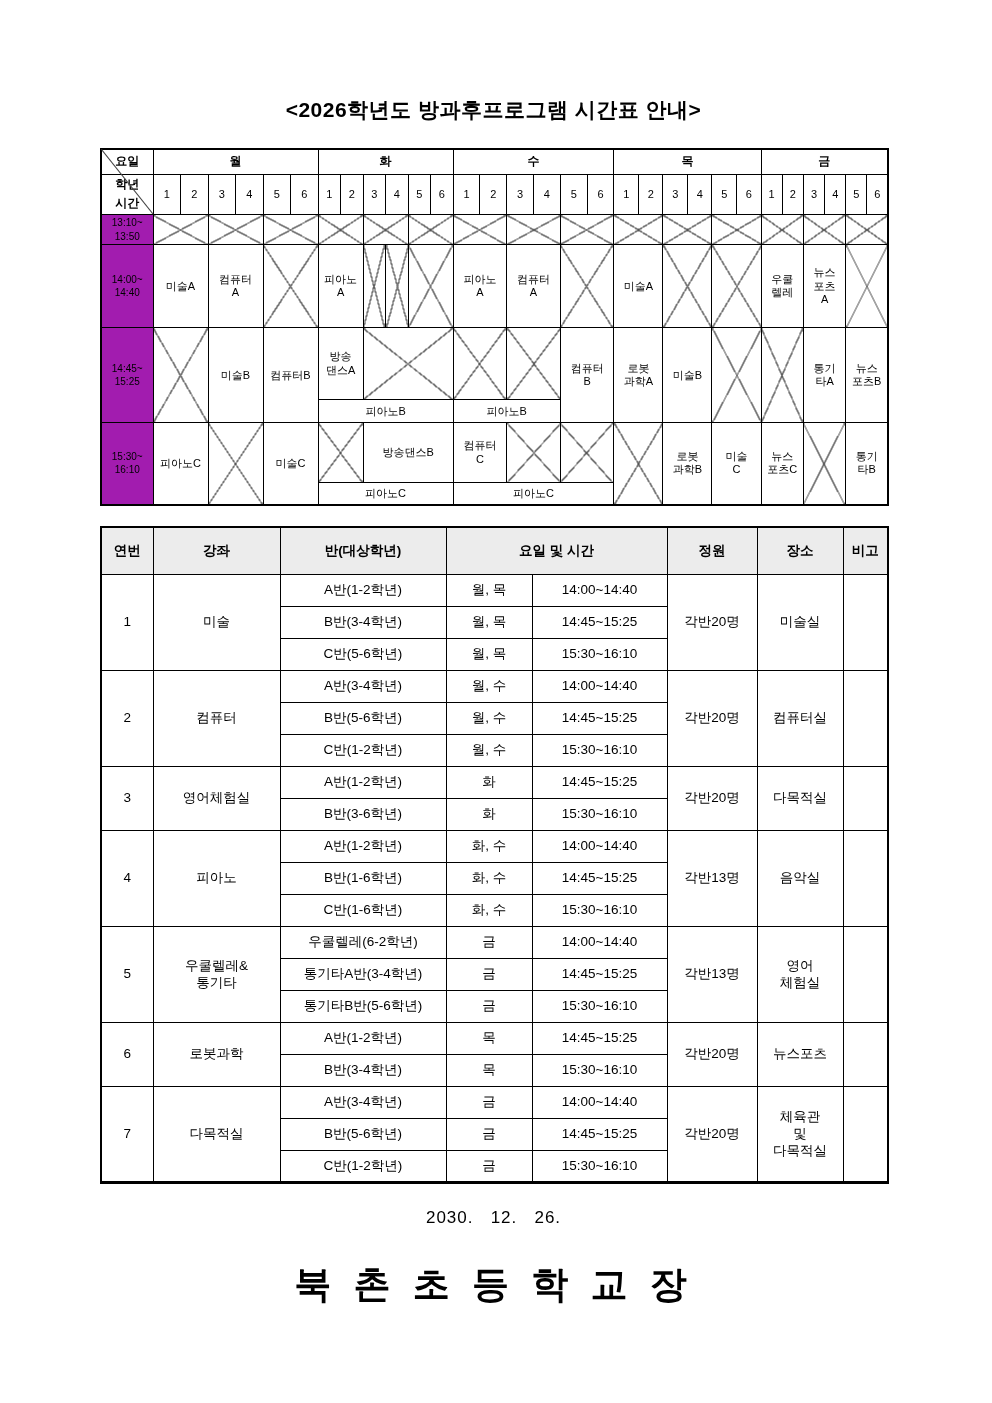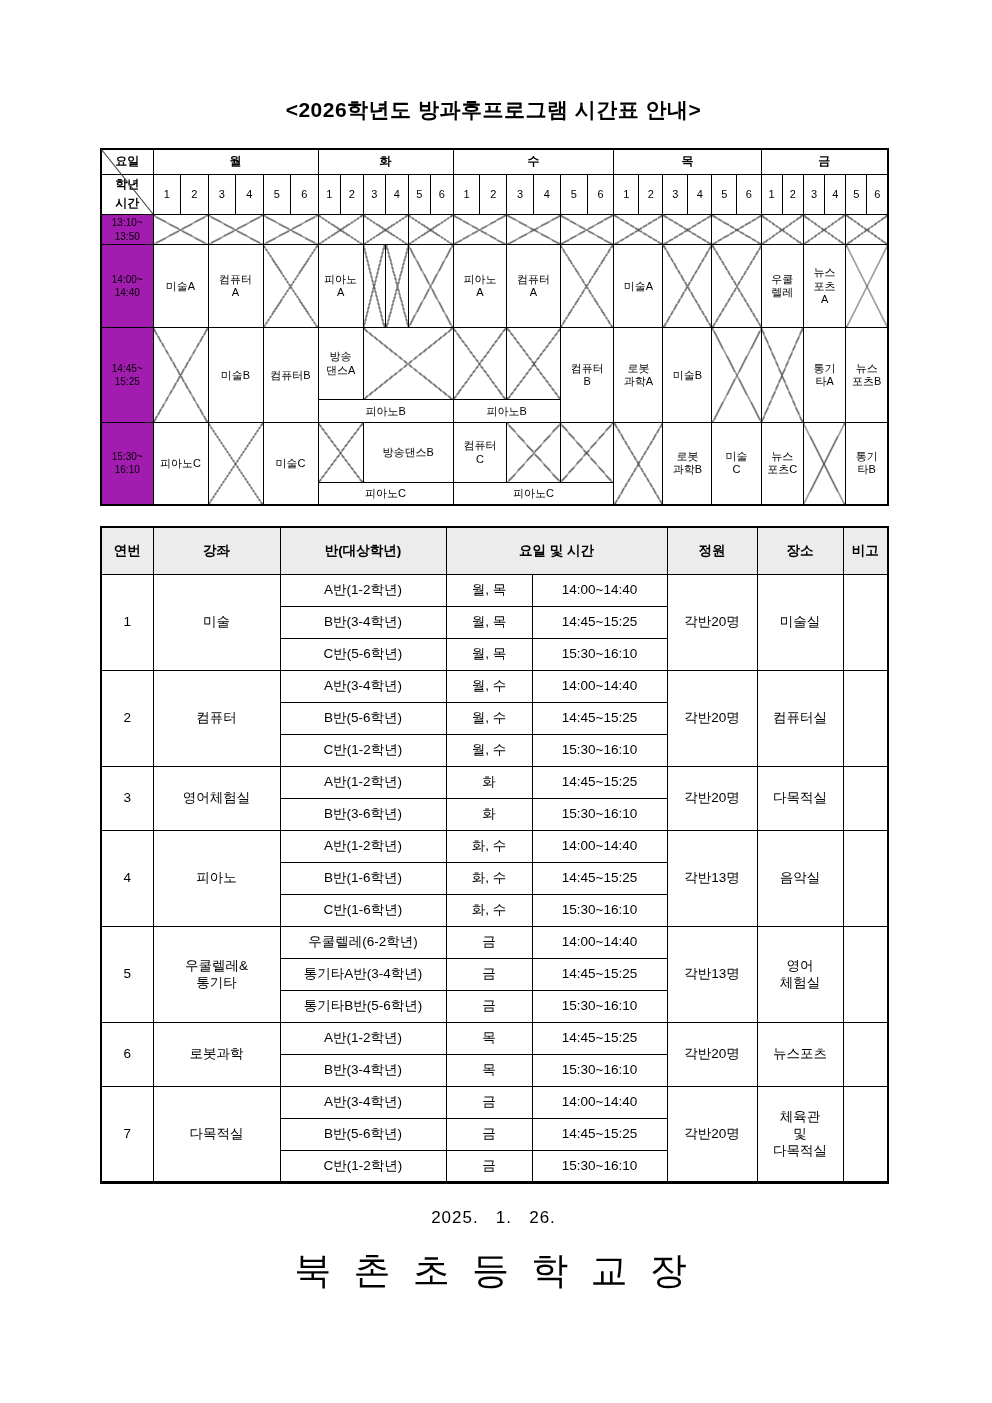--- a/index.html
+++ b/index.html
@@ -37,21 +37,21 @@
   
   #ct { margin-top: 20px; border-bottom-width: 3px; }
   #ct th { font-size: 13.5px; font-weight: bold; height: 48px; background: #ececec; }
   #ct td { font-size: 13.5px; height: 32px; line-height: 1.25; }
   
   .date {
     margin-top: 24px; text-align: center; font-size: 17px;
     white-space: pre; letter-spacing: 1px;
   }
   .signature {
-    margin-top: 18px; text-align: center; font-size: 37px; font-weight: normal;
+    margin-top: 32px; text-align: center; font-size: 37px; font-weight: bold;
     letter-spacing: 6px; white-space: pre;
   }
 </style>
 </head>
 <body>
 
 <div class="doc">
 
   <h1 class="title">&lt;2026학년도 방과후프로그램 시간표 안내&gt;</h1>
 
@@ -395,16 +395,16 @@
           <td>14:45~15:25</td>
         </tr>
         <tr>
           <td>C반(1-2학년)</td>
           <td>금</td>
           <td>15:30~16:10</td>
         </tr>
       </tbody>
   </table>
 
-  <div class="date">2025.   1.   26.</div>
+  <div class="date">2030.   12.   26.</div>
   <div class="signature">북 촌 초 등 학 교 장</div>
 
 </div>
 
 </body></html>

